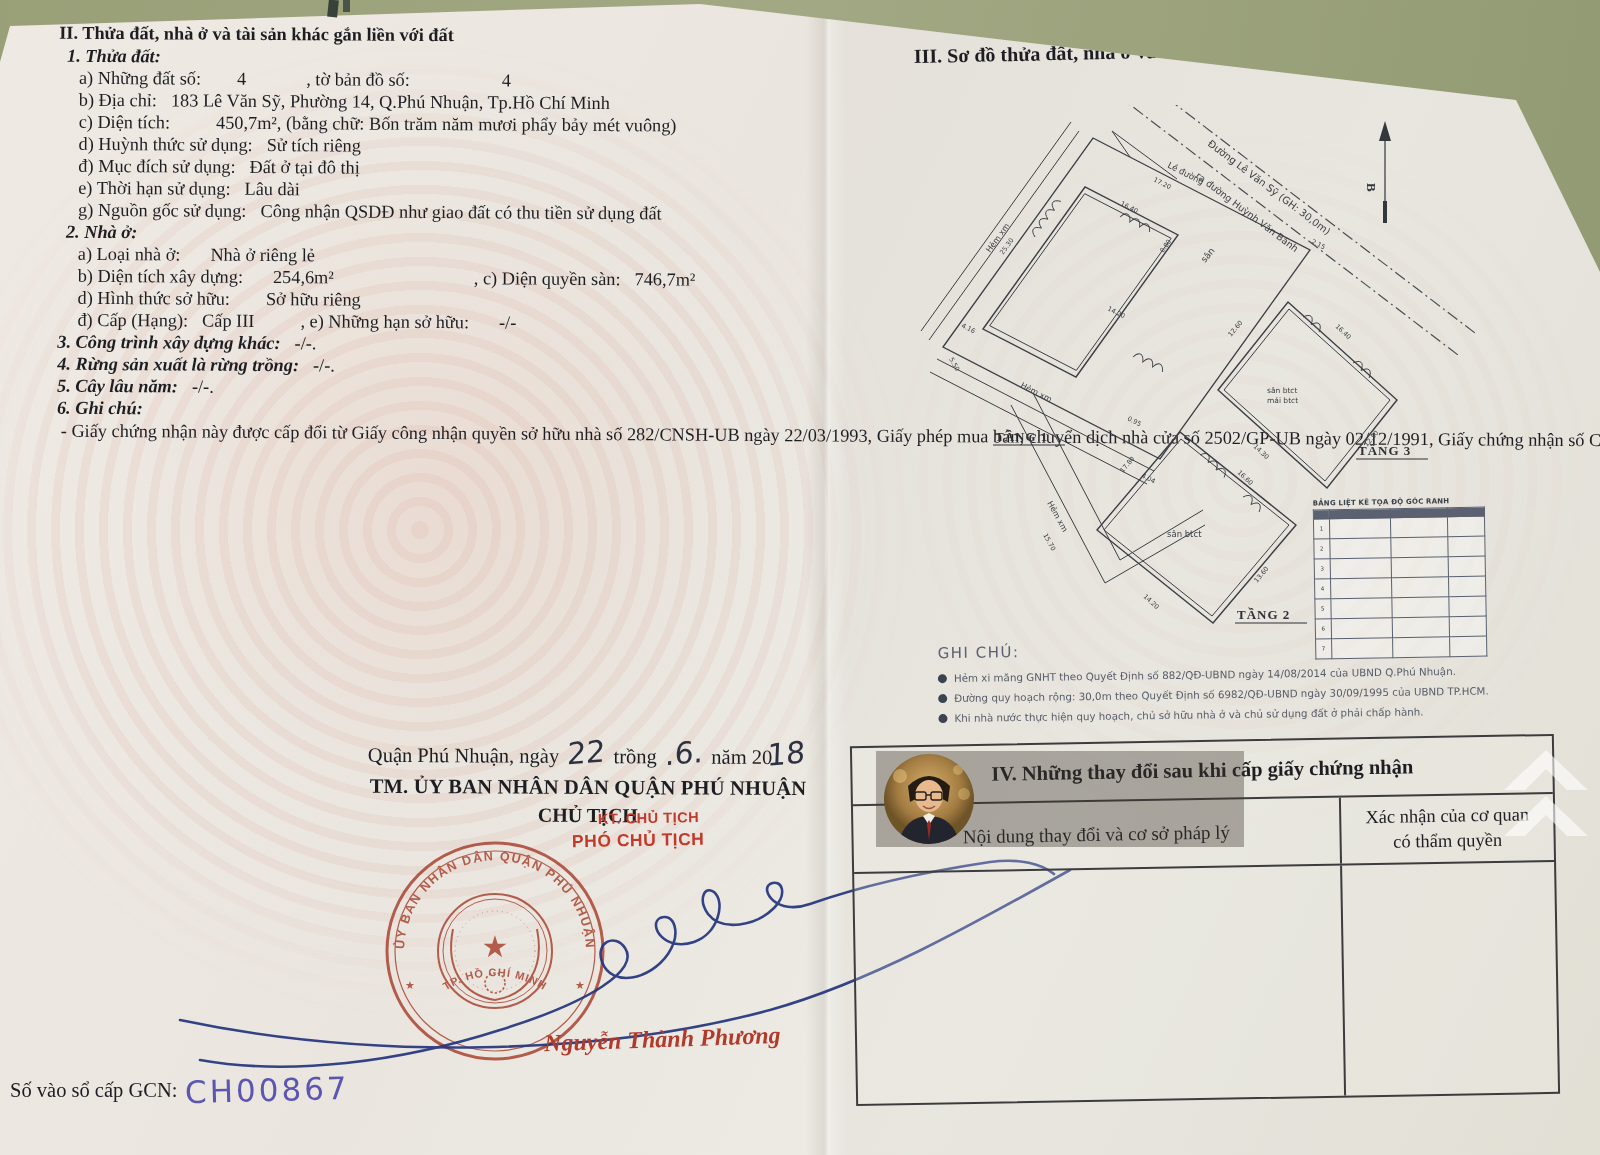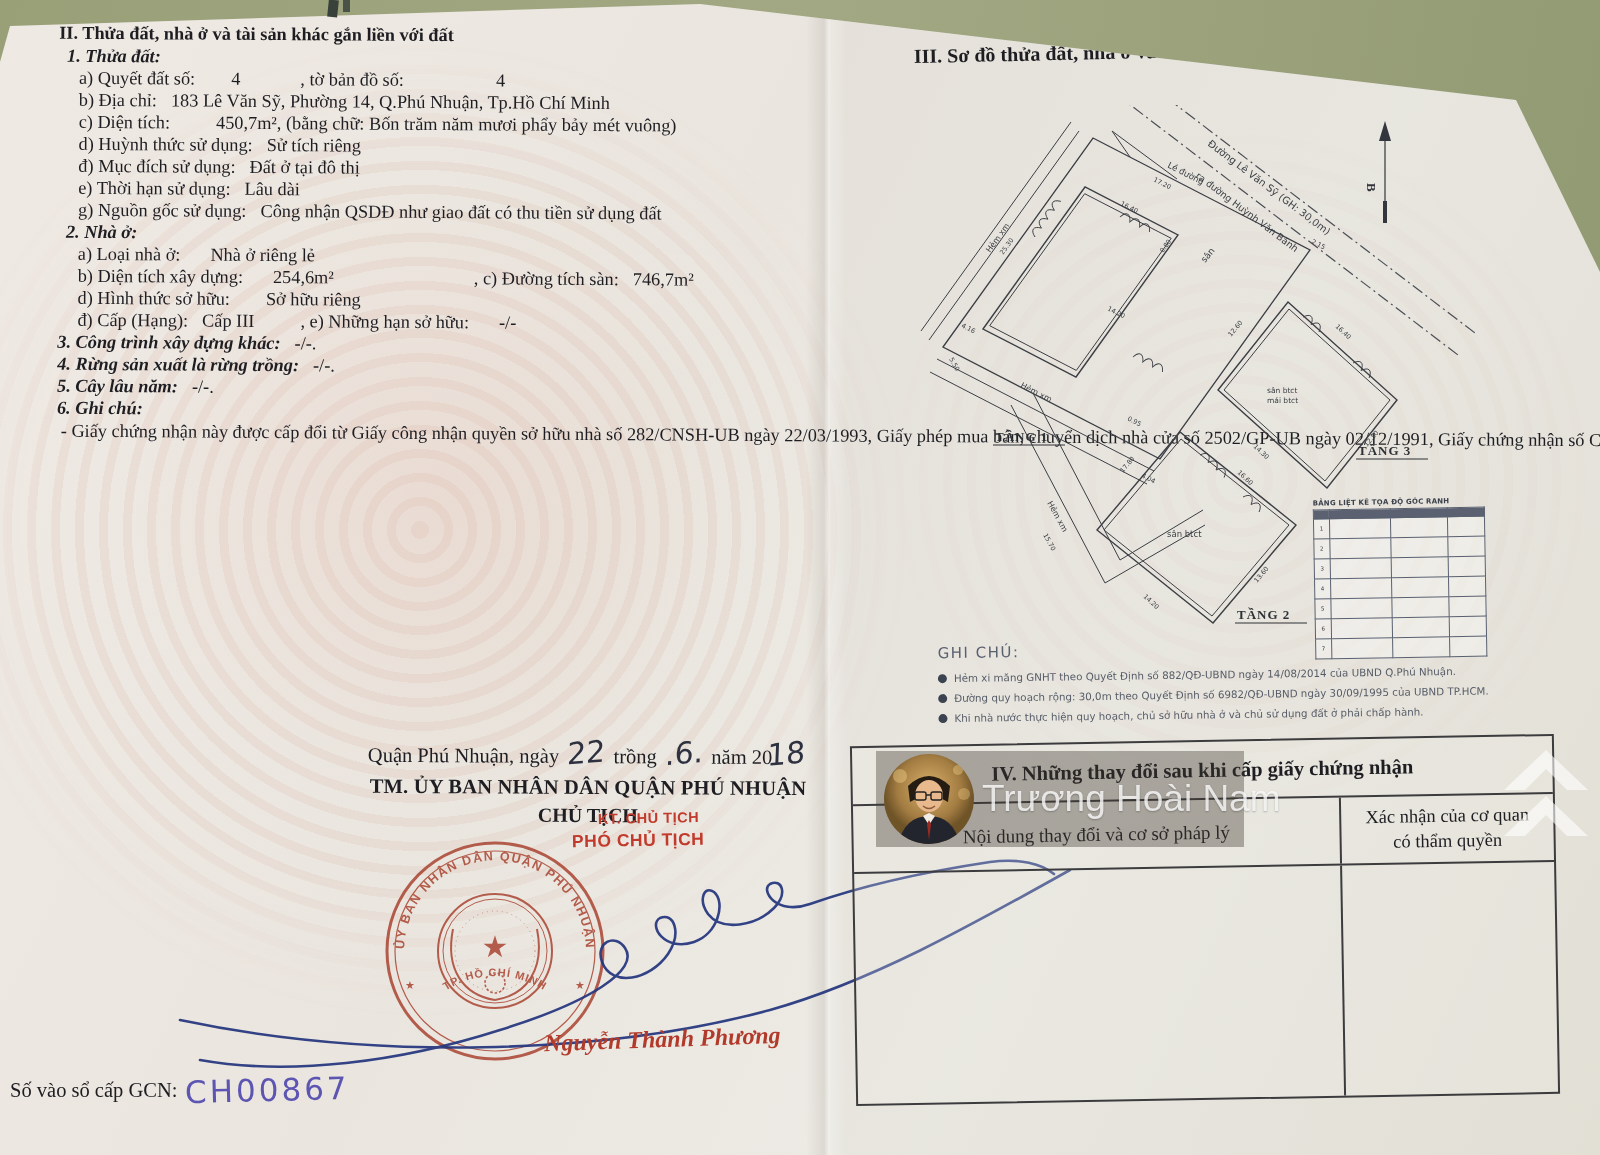--- a/index.html
+++ b/index.html
@@ -103,21 +103,21 @@
     <div class="guill small"></div>
     <div class="pinkblob"></div>
     <div class="rtint"></div>
     <div class="fold"></div>
 
     <div class="leftcol">
       <div class="line doc-title">II. Thửa đất, nhà ở và tài sản khác gắn liền với đất</div>
       <div class="line shead">1. Thửa đất:</div>
 
       <div class="line item">
-        <span class="lbl">a) Quyết đất số:</span><span class="val ml36">4</span><span class="lbl ml110">, tờ bản đồ số:</span><span class="val ml92">4</span>
+        <span class="lbl">a) Những đất số:</span><span class="val ml36">4</span><span class="lbl ml110">, tờ bản đồ số:</span><span class="val ml92">4</span>
       </div>
       <div class="line item">
         <span class="lbl">b) Địa chỉ:</span><span class="val">183 Lê Văn Sỹ, Phường 14, Q.Phú Nhuận, Tp.Hồ Chí Minh</span>
       </div>
       <div class="line item">
         <span class="lbl">c) Diện tích:</span><span class="val ml46">450,7m², (bằng chữ: Bốn trăm năm mươi phẩy bảy mét vuông)</span>
       </div>
       <div class="line item">
         <span class="lbl">d) Huỳnh thức sử dụng:</span><span class="val">Sử tích riêng</span>
       </div>
@@ -129,21 +129,21 @@
       </div>
       <div class="line item">
         <span class="lbl">g) Nguồn gốc sử dụng:</span><span class="val">Công nhận QSDĐ như giao đất có thu tiền sử dụng đất</span>
       </div>
 
       <div class="line shead">2. Nhà ở:</div>
       <div class="line item">
         <span class="lbl">a) Loại nhà ở:</span><span class="val ml30">Nhà ở riêng lẻ</span>
       </div>
       <div class="line item">
-        <span class="lbl">b) Diện tích xây dựng:</span><span class="val ml30">254,6m²</span><span class="lbl ml140">, c) Đường tích sàn:</span><span class="val">746,7m²</span>
+        <span class="lbl">b) Diện tích xây dựng:</span><span class="val ml30">254,6m²</span><span class="lbl ml140">, c) Diện quyền sàn:</span><span class="val">746,7m²</span>
       </div>
       <div class="line item">
         <span class="lbl">d) Hình thức sở hữu:</span><span class="val ml36">Sở hữu riêng</span>
       </div>
       <div class="line item">
         <span class="lbl">đ) Cấp (Hạng):</span><span class="val">Cấp III</span><span class="lbl ml46">, e) Những hạn sở hữu:</span><span class="val ml30">-/-</span>
       </div>
 
       <div class="line">
         <span class="inl-head">3. Công trình xây dựng khác:</span><span class="val">-/-.</span>
@@ -402,21 +402,20 @@
         <ellipse cx="45" cy="42" rx="14" ry="16" fill="#e9b98e"></ellipse>
         <rect x="31" y="38" width="11" height="8" rx="2" fill="none" stroke="#222" stroke-width="1.4"></rect>
         <rect x="47" y="38" width="11" height="8" rx="2" fill="none" stroke="#222" stroke-width="1.4"></rect>
         <line x1="42" y1="41" x2="47" y2="41" stroke="#222" stroke-width="1.4"></line>
         <path d="M39 52 q6 5 12 0" stroke="#8a5a3a" stroke-width="1.6" fill="none"></path>
         <path d="M14 90 q7 -28 31 -28 q24 0 31 28 z" fill="#23252e"></path>
         <path d="M39 62 l6 9 l6 -9 l-6 -3 z" fill="#f2ede4"></path>
         <path d="M43 70 l2 -4 l2 4 l-2 16 z" fill="#9c2a22"></path>
       </svg>
     </div>
-    <div class="wmname">Trương Hoài Nam</div>
   </div>
 
   <svg class="wmlogo" viewBox="0 0 96 106">
     <g fill="rgba(255,255,255,.95)">
       <path d="M48 6 L90 46 H69 L48 25 L27 46 H6 Z"></path>
       <path d="M48 52 L90 92 H69 L48 71 L27 92 H6 Z"></path>
     </g>
   </svg>
 </div>
 

